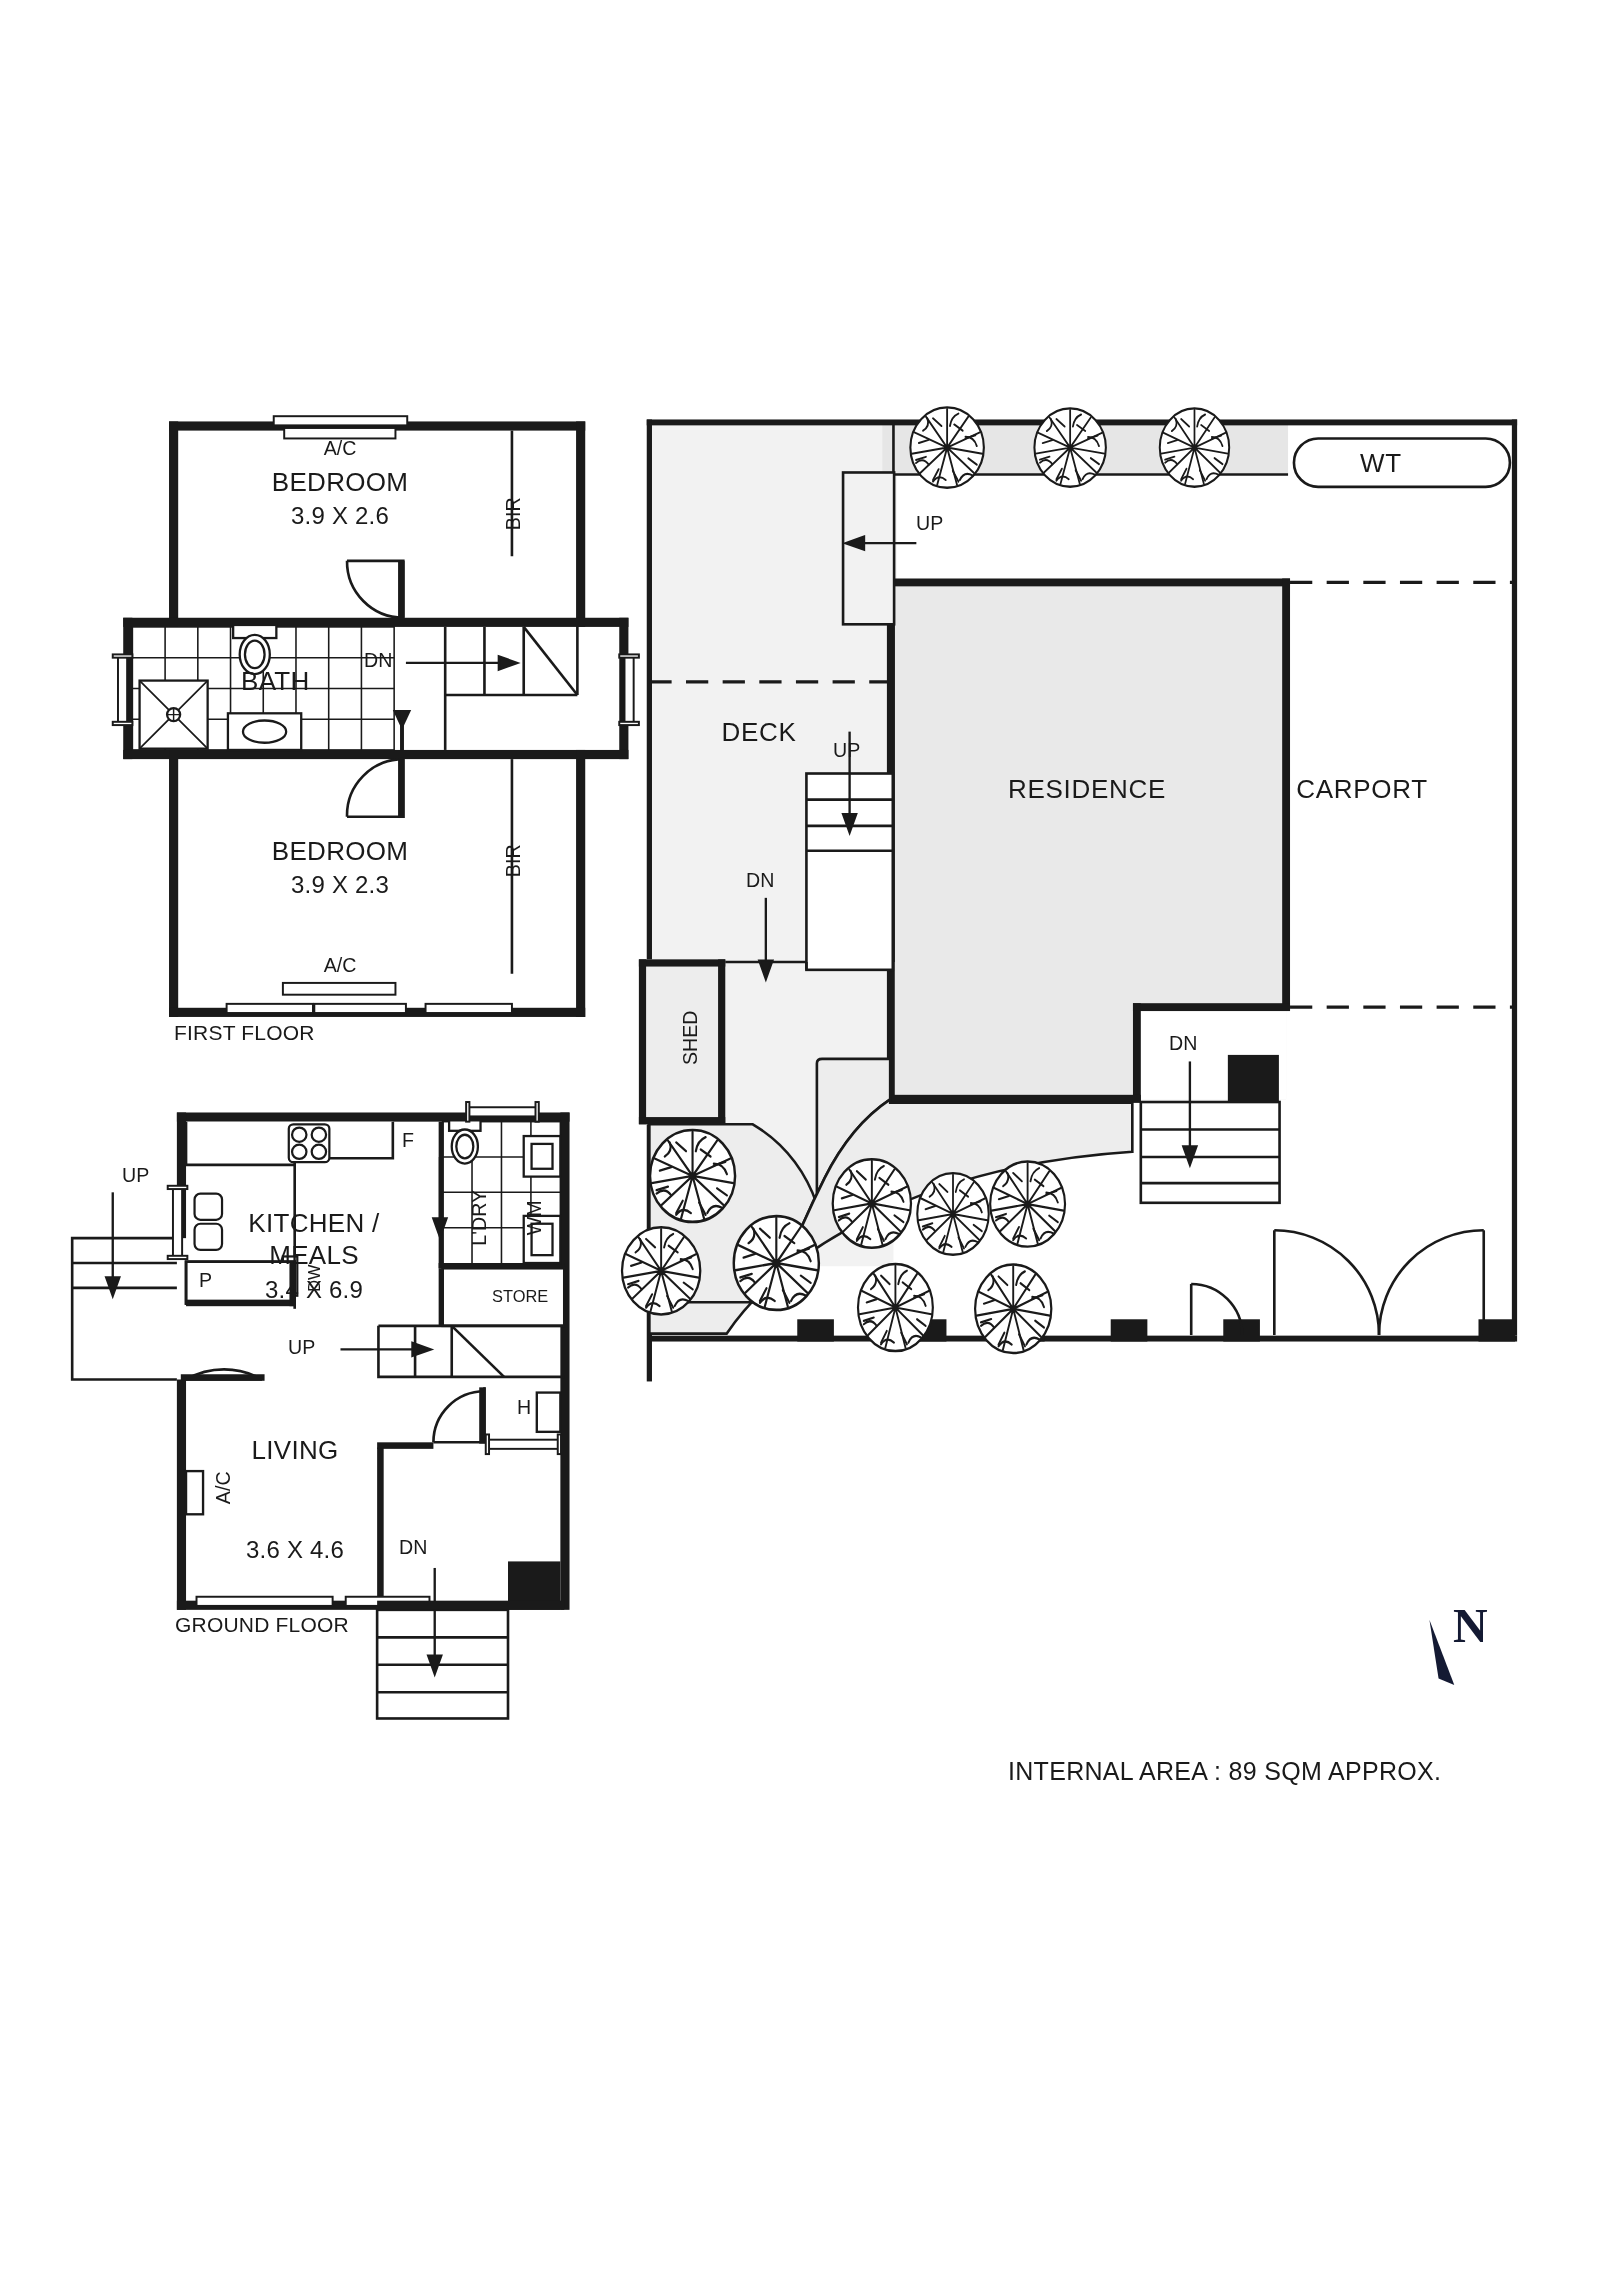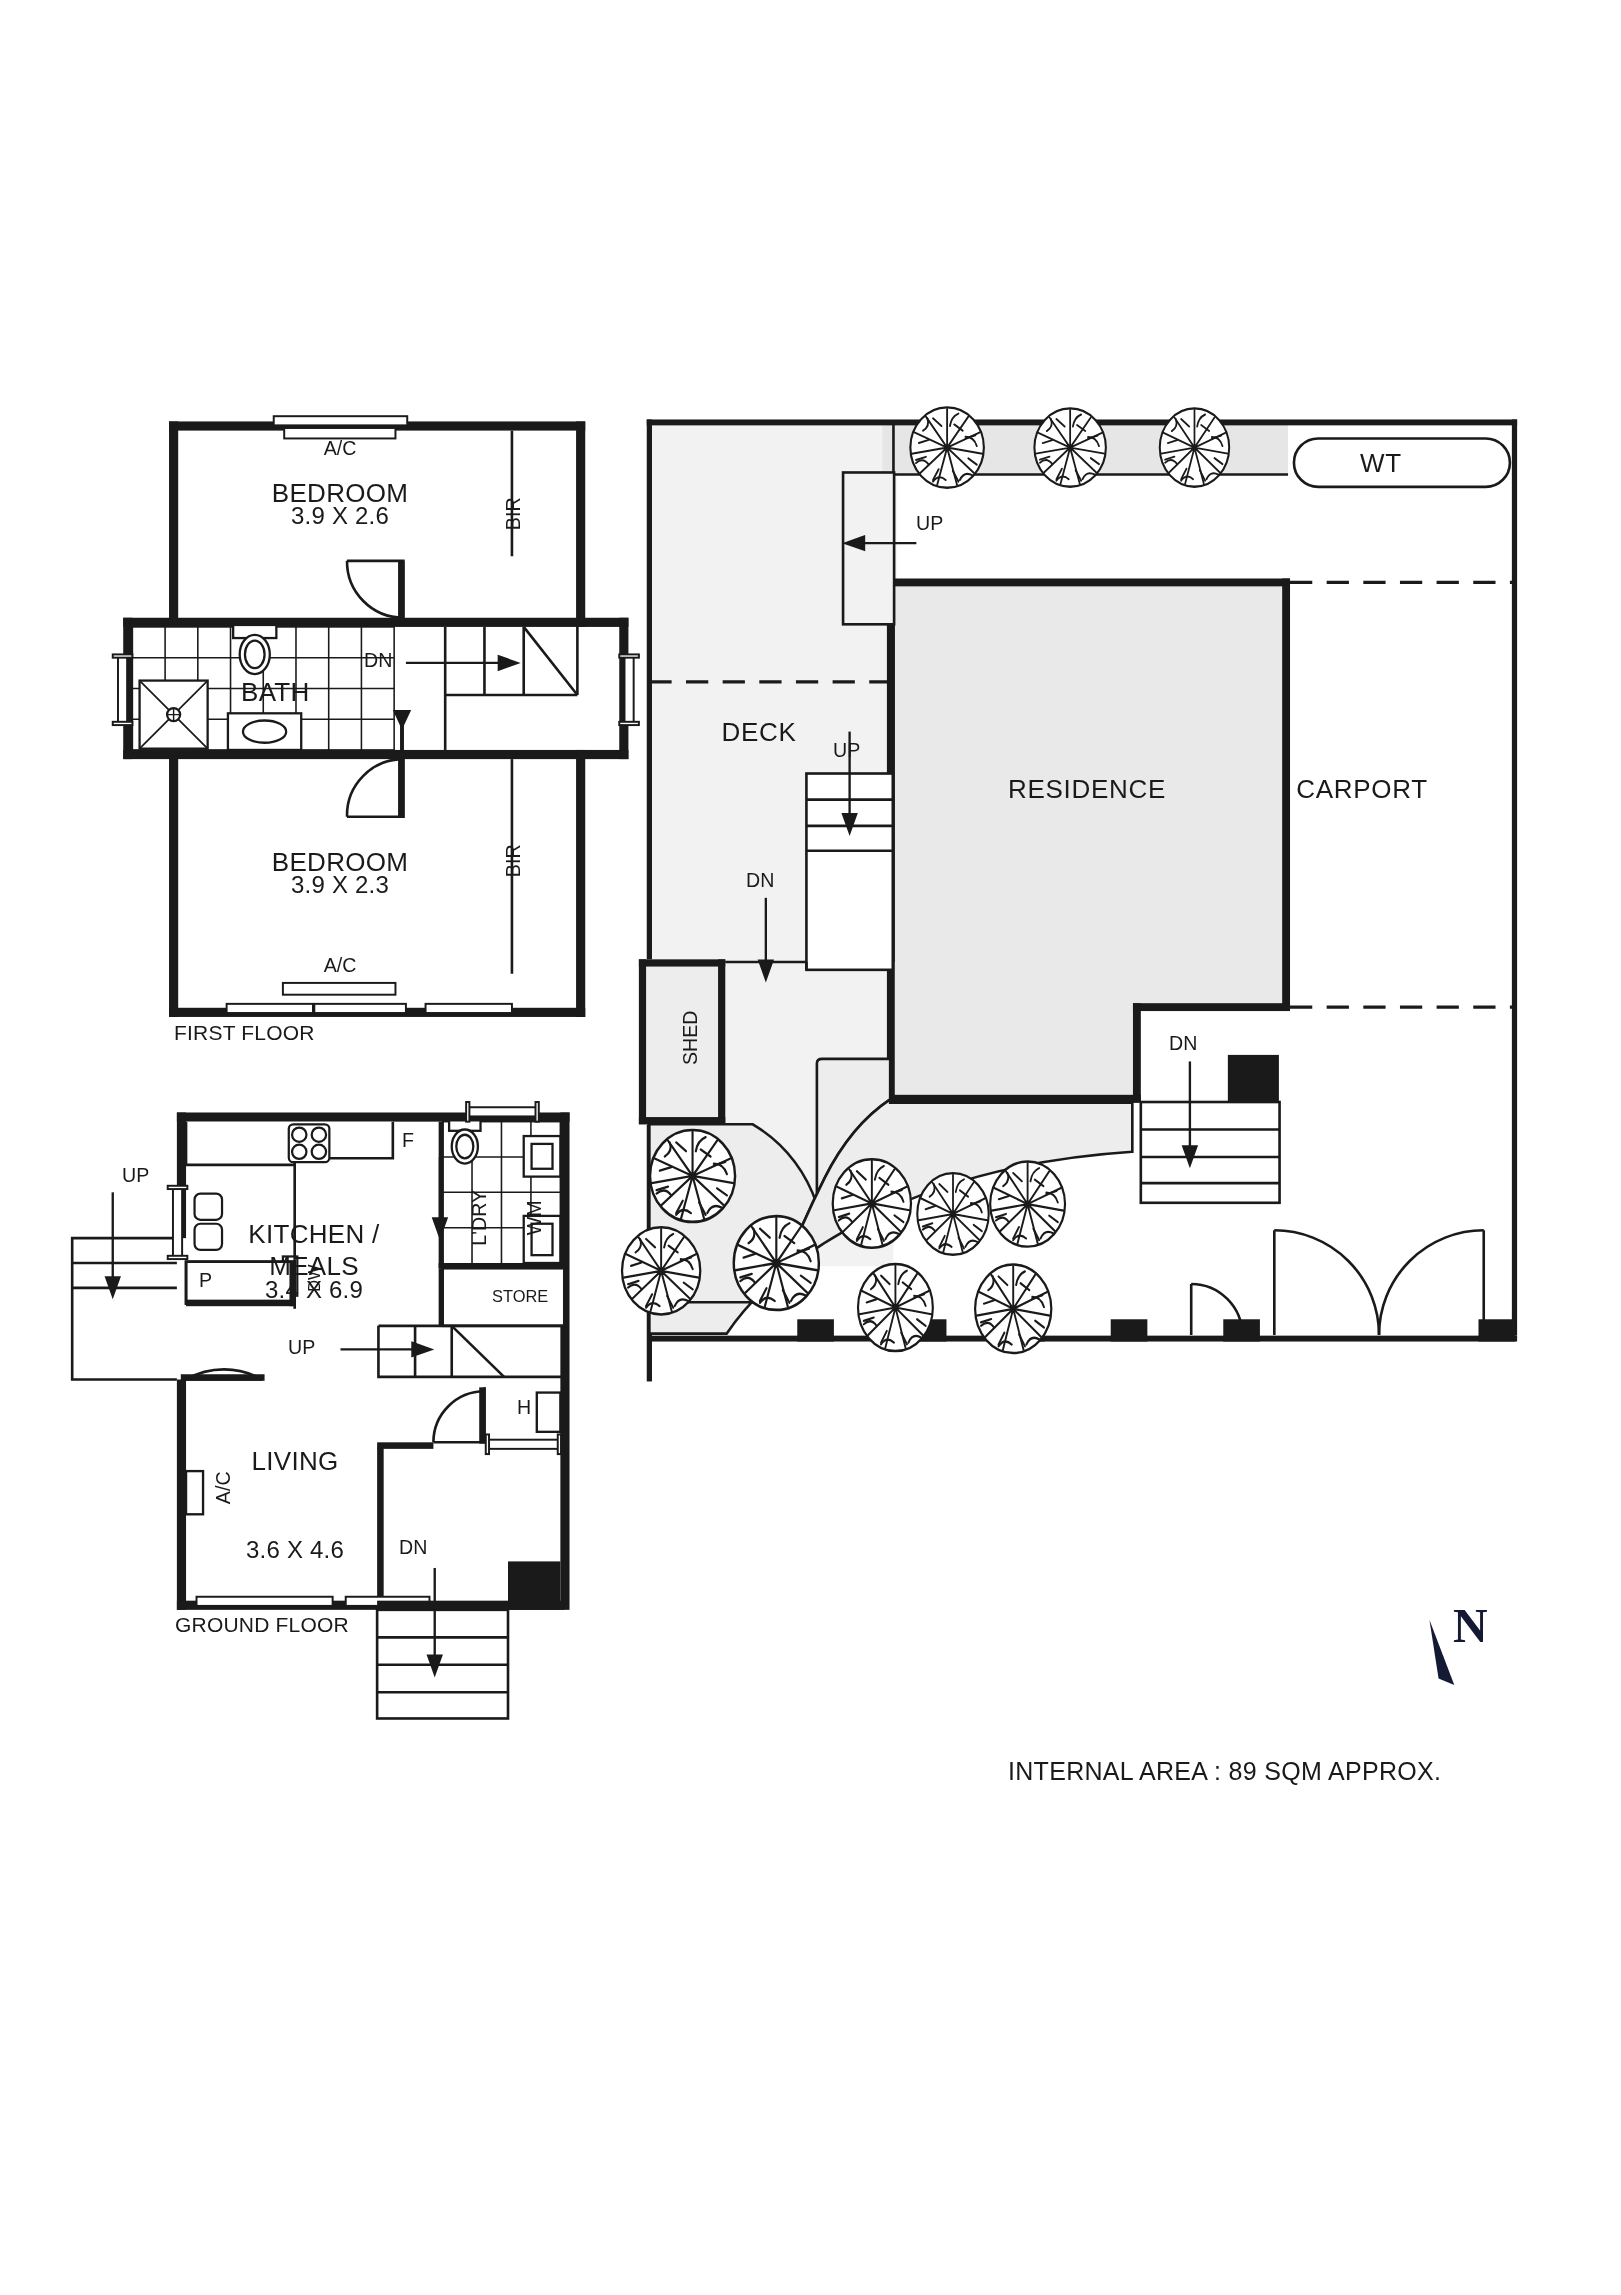--- a/index.html
+++ b/index.html
@@ -27,21 +27,21 @@
     width: 1622px;
     height: 2295px;
   }
   .lbl {
     position: absolute;
     font-family: "Liberation Sans", sans-serif;
     color: #1a1a1a;
     white-space: nowrap;
     line-height: 1;
   }
-  .rm-name   { font-size: 26px; letter-spacing: 0.3px; margin-top: 11px; }
+  .rm-name   { font-size: 26px; letter-spacing: 0.3px; }
   .rm-dim    { font-size: 24px; letter-spacing: 0.2px; }
   .tag       { font-size: 19.6px; }
   .tag-sm    { font-size: 16.4px; }
   .floor-cap { font-size: 21px; letter-spacing: 0.2px; }
   .site-name { font-size: 26px; letter-spacing: 0.7px; }
   .area-note { font-size: 25px; letter-spacing: 0.3px; margin-top: 44px; }
   .north-n   { font-family: "Liberation Serif", serif; font-size: 48px; font-weight: 700; color: #141a33; }
   .rot90     { transform: rotate(-90deg); }
   .ctr       { transform: translateX(-50%); }
 </style>

